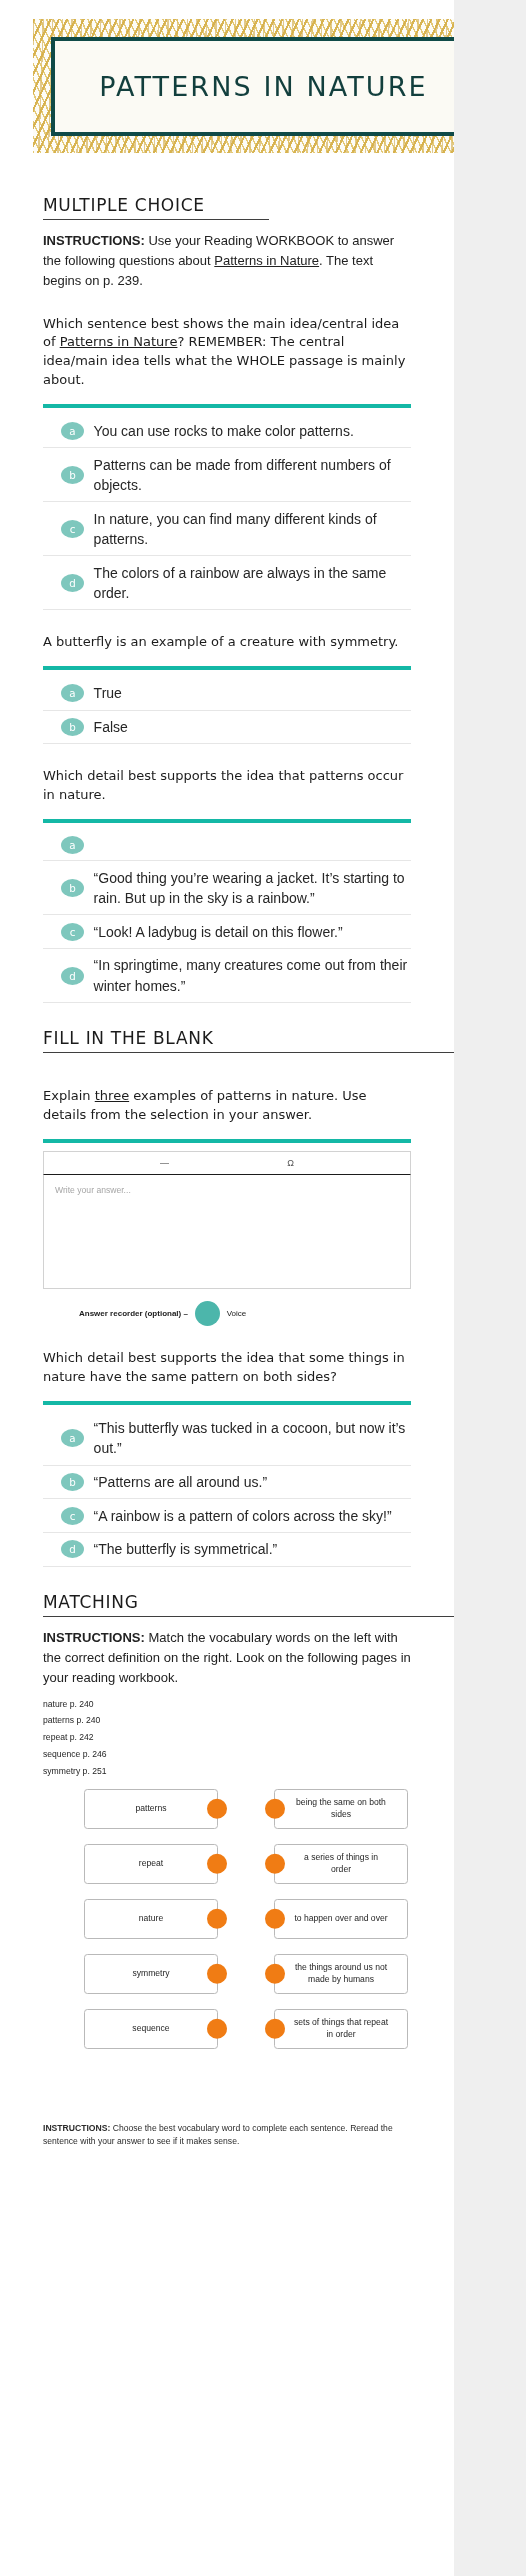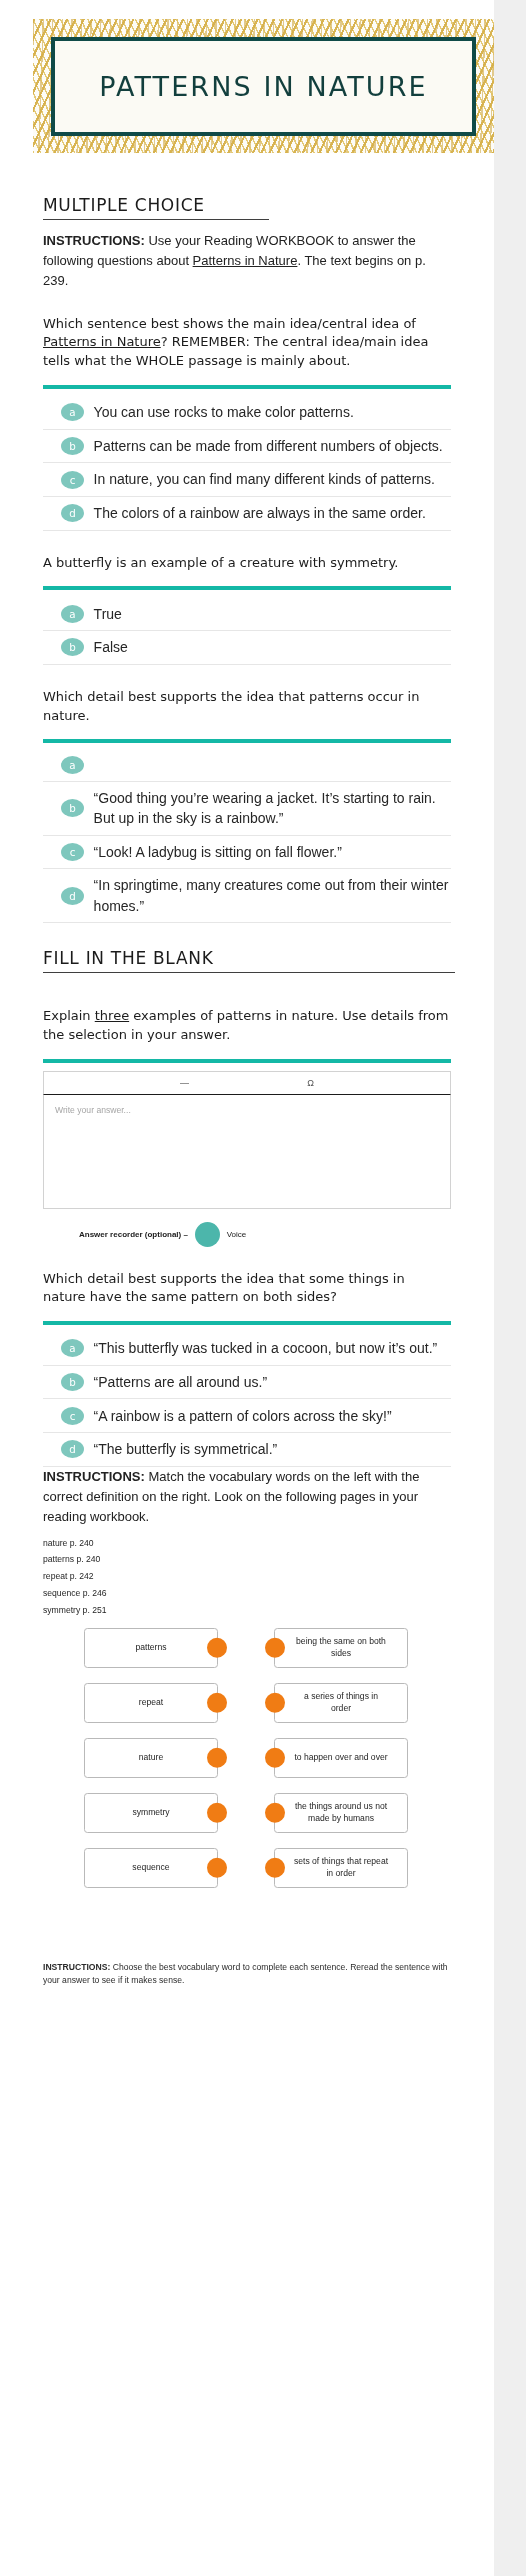--- a/index.html
+++ b/index.html
@@ -4,21 +4,21 @@
 <style>
   * { box-sizing: border-box; }
   html, body { margin: 0; padding: 0; }
   body {
     width: 527px;
     background: #efefef;
     font-family: "Liberation Sans", sans-serif;
     color: #2b2b2b;
   }
   .page {
-    width: 494px;
+    width: 454px;
     min-height: 2576px;
     background: #ffffff;
     position: relative;
     overflow: hidden;
   }
 
   
   .banner {
     position: relative;
     height: 170px;
@@ -270,21 +270,21 @@
     <div class="choices">
       <div class="choice">
         <div class="bubble">a</div>
       </div>
       <div class="choice">
         <div class="bubble">b</div>
         <div class="choice-text">“Good thing you’re wearing a jacket.  It’s starting to rain.  But up in the sky is a rainbow.”</div>
       </div>
       <div class="choice">
         <div class="bubble">c</div>
-        <div class="choice-text">“Look! A ladybug is sitting on fall flower.”</div>
+        <div class="choice-text">“Look! A ladybug is detail on this flower.”</div>
       </div>
       <div class="choice">
         <div class="bubble">d</div>
         <div class="choice-text">“In springtime, many creatures come out from their winter homes.”</div>
       </div>
     </div>
 
     
     <div class="section-title narrow">FILL IN THE BLANK</div>
 
@@ -321,20 +321,21 @@
         <div class="bubble">c</div>
         <div class="choice-text">“A rainbow is a pattern of colors across the sky!”</div>
       </div>
       <div class="choice">
         <div class="bubble">d</div>
         <div class="choice-text">“The butterfly is symmetrical.”</div>
       </div>
     </div>
 
     
+    <div class="section-title wide">MATCHING</div>
     <p class="instructions">
       <b>INSTRUCTIONS:</b><span>  Match the vocabulary words on the left with the correct definition on the right.  Look on the following pages in your reading workbook.</span>
     </p>
 
     <div class="vocab-list">
       <div class="vocab-item">nature p. 240</div>
       <div class="vocab-item">patterns p. 240</div>
       <div class="vocab-item">repeat p. 242</div>
       <div class="vocab-item">sequence p. 246</div>
       <div class="vocab-item">symmetry p. 251</div>

